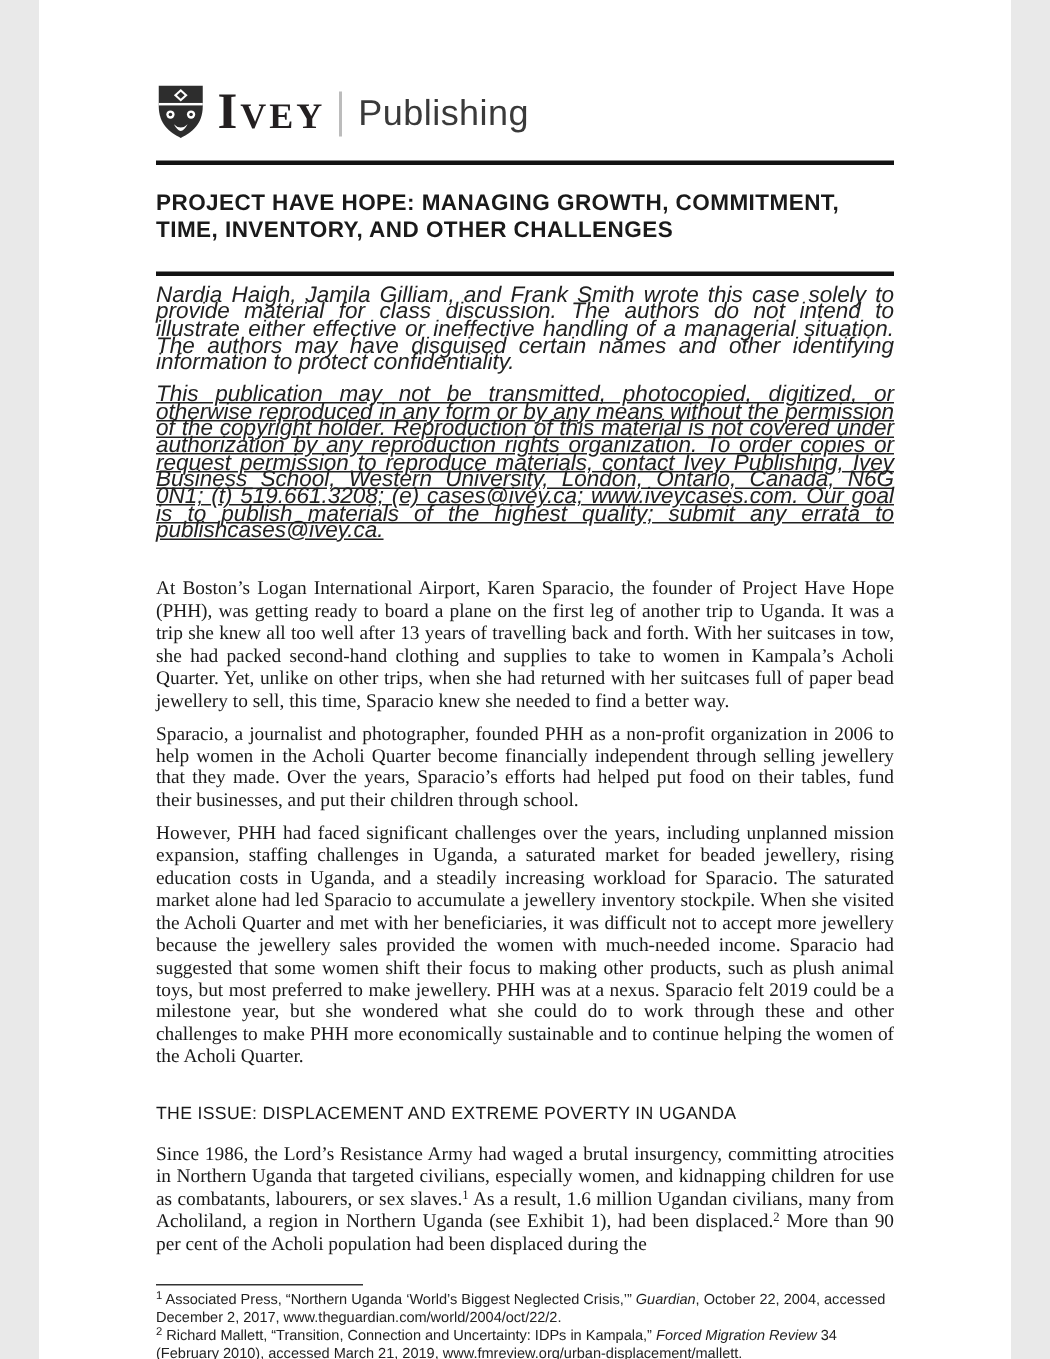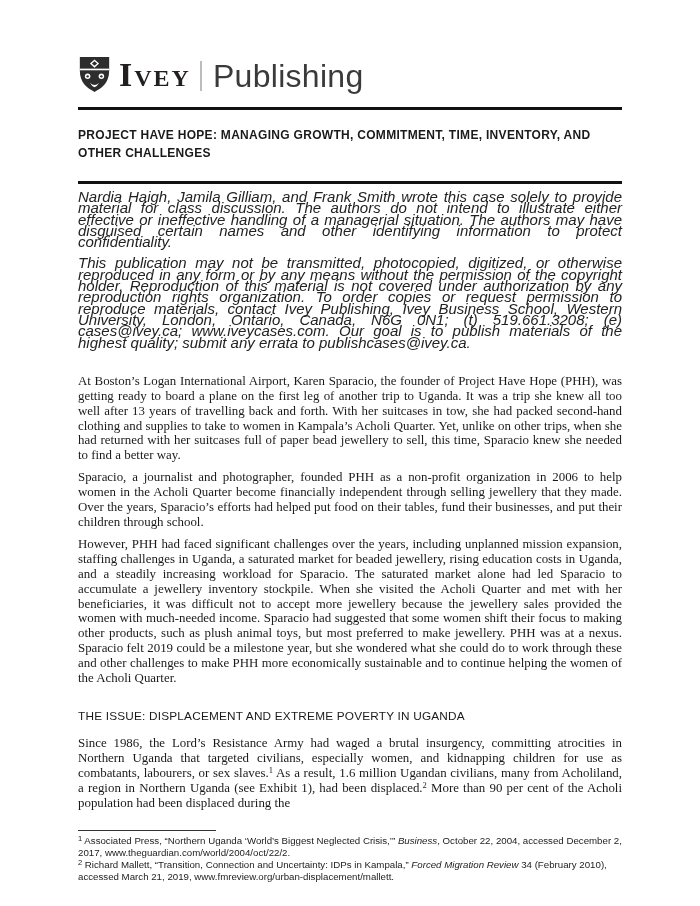--- a/index.html
+++ b/index.html
@@ -1,18 +1,18 @@
 <!DOCTYPE html>
 <html><head>
 <meta charset="utf-8">
 <style>
   * { margin: 0; padding: 0; box-sizing: border-box; }
   html, body { background: #e9e9e9; }
   .page {
-    width: 700px; height: 906px;
+    width: 648px; height: 906px;
     background: #ffffff;
     margin: 0 auto;
     color: #1a1a1a;
     overflow: hidden;
     font-family: "Liberation Sans", sans-serif;
   }
   .content { padding: 0 78px; }
 
   
   .logo-row { padding-top: 56px; display: flex; align-items: center; }
@@ -21,49 +21,49 @@
     font-family: "Liberation Serif", serif;
     font-variant: small-caps;
     font-weight: 700;
     font-size: 34px;
     letter-spacing: 2px;
     color: #231f20;
     line-height: 1;
   }
   .logo-divider { width: 2px; height: 30px; background: #bcbcbc; margin: 2px 11px 0 9px; }
   .division {
-    font-size: 32px;
+    font-size: 24px;
     color: #3a3a3a;
     letter-spacing: 0.3px;
     line-height: 1;
     margin-top: 2px;
   }
 
   .rule-thick { height: 3px; background: #121212; margin-top: 14px; }
   .doc-number { margin-top: 7px; text-align: right; font-weight: 700; font-size: 11.5px; }
 
   .case-title {
     margin-top: 17px;
     font-weight: 700;
-    font-size: 12px;
+    font-size: 15px;
     line-height: 17.5px;
     letter-spacing: 0.3px;
   }
   .rule-thick.second { margin-top: 19px; }
 
   
   .notice {
     margin-top: 7px;
     font-style: italic;
     font-size: 15px;
     line-height: 11.3px;
     text-align: justify;
     color: #222;
   }
-  .notice + .notice { margin-top: 10px; }
+  .notice + .notice { margin-top: 10px; text-decoration: underline; }
   .copyright-row {
     margin-top: 9px;
     display: flex;
     justify-content: space-between;
     font-style: italic;
     font-size: 9.6px;
     padding-bottom: 5px;
     border-bottom: 1.5px solid #222;
   }
 
@@ -127,18 +127,18 @@
     <p class="body-para first">At Boston’s Logan International Airport, Karen Sparacio, the founder of Project Have Hope (PHH), was getting ready to board a plane on the first leg of another trip to Uganda. It was a trip she knew all too well after 13 years of travelling back and forth. With her suitcases in tow, she had packed second-hand clothing and supplies to take to women in Kampala’s Acholi Quarter. Yet, unlike on other trips, when she had returned with her suitcases full of paper bead jewellery to sell, this time, Sparacio knew she needed to find a better way.</p>
     <p class="body-para">Sparacio, a journalist and photographer, founded PHH as a non-profit organization in 2006 to help women in the Acholi Quarter become financially independent through selling jewellery that they made. Over the years, Sparacio’s efforts had helped put food on their tables, fund their businesses, and put their children through school.</p>
     <p class="body-para">However, PHH had faced significant challenges over the years, including unplanned mission expansion, staffing challenges in Uganda, a saturated market for beaded jewellery, rising education costs in Uganda, and a steadily increasing workload for Sparacio. The saturated market alone had led Sparacio to accumulate a jewellery inventory stockpile. When she visited the Acholi Quarter and met with her beneficiaries, it was difficult not to accept more jewellery because the jewellery sales provided the women with much-needed income. Sparacio had suggested that some women shift their focus to making other products, such as plush animal toys, but most preferred to make jewellery. PHH was at a nexus. Sparacio felt 2019 could be a milestone year, but she wondered what she could do to work through these and other challenges to make PHH more economically sustainable and to continue helping the women of the Acholi Quarter.</p>
 
     <h2 class="section-heading">THE ISSUE: DISPLACEMENT AND EXTREME POVERTY IN UGANDA</h2>
 
     <p class="body-para after-heading"><span>Since 1986, the Lord’s Resistance Army had waged a brutal insurgency, committing atrocities in Northern Uganda that targeted civilians, especially women, and kidnapping children for use as combatants, labourers, or sex slaves.</span><sup class="body-ref">1</sup><span> As a result, 1.6 million Ugandan civilians, many from Acholiland, a region in Northern Uganda (see Exhibit 1), had been displaced.</span><sup class="body-ref">2</sup><span> More than 90 per cent of the Acholi population had been displaced during the</span></p>
 
     <div class="footnote-sep"></div>
     <div class="footnotes">
-      <p class="footnote"><sup>1</sup><span> Associated Press, “Northern Uganda ‘World’s Biggest Neglected Crisis,’” </span><span class="it">Business</span><span>, October 22, 2004, accessed December 2, 2017, www.theguardian.com/world/2004/oct/22/2.</span></p>
+      <p class="footnote"><sup>1</sup><span> Associated Press, “Northern Uganda ‘World’s Biggest Neglected Crisis,’” </span><span class="it">Guardian</span><span>, October 22, 2004, accessed December 2, 2017, www.theguardian.com/world/2004/oct/22/2.</span></p>
       <p class="footnote"><sup>2</sup><span> Richard Mallett, “Transition, Connection and Uncertainty: IDPs in Kampala,” </span><span class="it">Forced Migration Review</span><span> 34 (February 2010), accessed March 21, 2019, www.fmreview.org/urban-displacement/mallett.</span></p>
     </div>
 
   </div>
 </div>
 
 </body></html>

